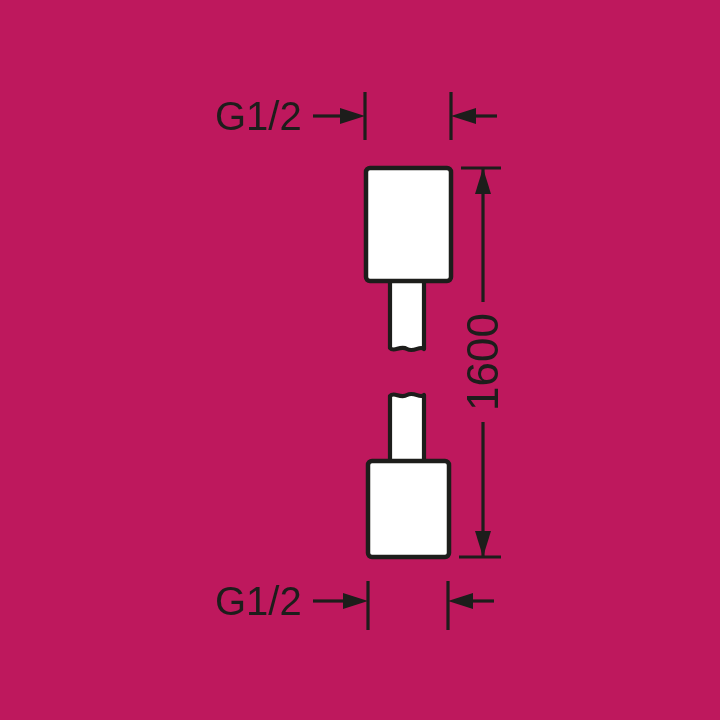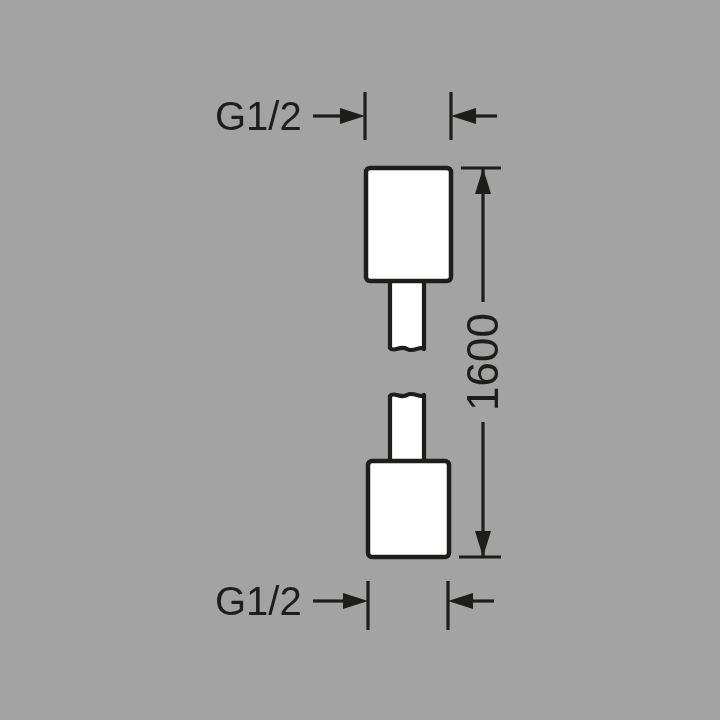--- a/index.html
+++ b/index.html
@@ -7,21 +7,21 @@
     padding: 0;
     background: #ffffff;
     width: 720px;
     height: 720px;
     overflow: hidden;
   }
   .stage {
     position: relative;
     width: 720px;
     height: 720px;
-    background: #a3a3a3;
+    background: #be185d;
   }
   svg { display: block; }
   .part {
     fill: #ffffff;
     stroke: #1d1d1b;
     stroke-width: 4.5;
     stroke-linejoin: round;
     stroke-linecap: round;
   }
   .hose {

